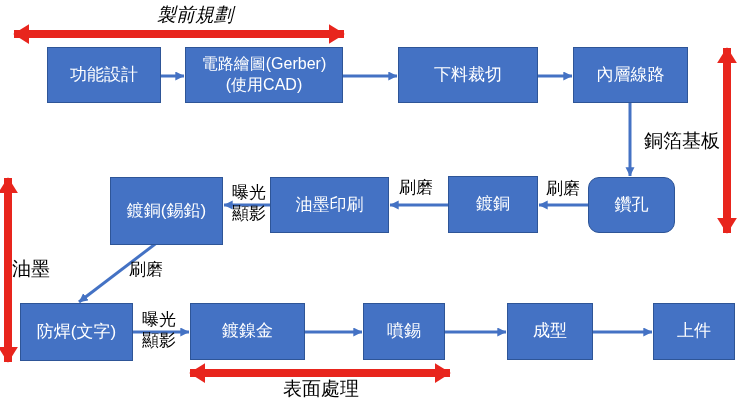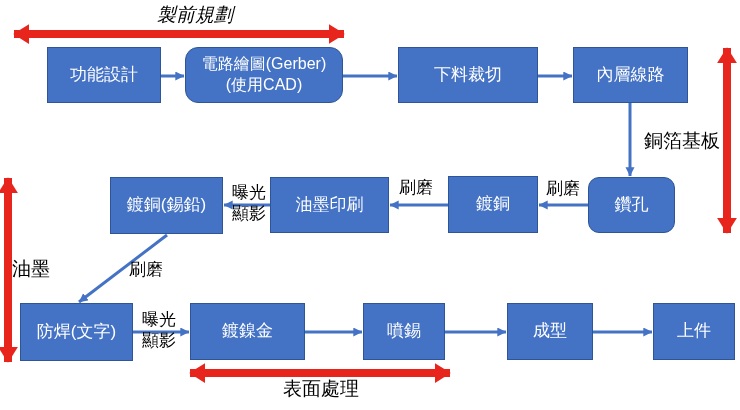--- a/index.html
+++ b/index.html
@@ -24,42 +24,42 @@
     color: #ffffff;
     display: flex;
     flex-direction: column;
     align-items: center;
     justify-content: center;
     text-align: center;
     font-size: 17px;
     line-height: 1.3;
   }
   .box .l2 { font-size: 16px; }
-  .box-circuit { font-size: 16px; border-radius: 13px; }
+  .box-circuit { font-size: 16px; }
   .lbl {
     position: absolute;
     color: #000000;
     font-size: 17px;
     white-space: nowrap;
   }
   .lbl-phase { font-size: 19px; }
   .lbl-stack {
     white-space: normal;
     text-align: center;
     line-height: 21px;
   }
   
   #b-function    { left:15px;  top:47px;  width:114px; height:56px;margin-left:32px; }
   #b-circuit     { left:185px; top:47px;  width:158px; height:56px; }
   #b-cutting     { left:398px; top:47px;  width:140px; height:56px; }
   #b-inner       { left:573px; top:47px;  width:115px; height:56px; }
   #b-drill       { left:588px; top:177px; width:87px;  height:56px;border-radius:11px; }
   #b-copper      { left:448px; top:176px; width:90px;  height:57px; }
   #b-inkprint    { left:270px; top:177px; width:119px; height:56px; }
-  #b-coppertin   { left:110px; top:177px; width:113px; height:57px; }
+  #b-coppertin   { left:110px; top:177px; width:113px; height:68px; }
   #b-soldermask  { left:20px;  top:303px; width:113px; height:58px; }
   #b-nickelgold  { left:190px; top:303px; width:115px; height:57px; }
   #b-tinspray    { left:363px; top:303px; width:82px;  height:57px; }
   #b-forming     { left:507px; top:303px; width:86px;  height:57px; }
   #b-loading     { left:653px; top:303px; width:82px;  height:57px; }
   
   #l-preprod     { left:130px; top:2px;   width:130px; text-align:center;font-style:italic; }
   #l-substrate   { left:644px; top:128px; }
   #l-ink         { left:12px;  top:256px; }
   #l-surface     { left:278px; top:376px; width:86px; text-align:center; }

